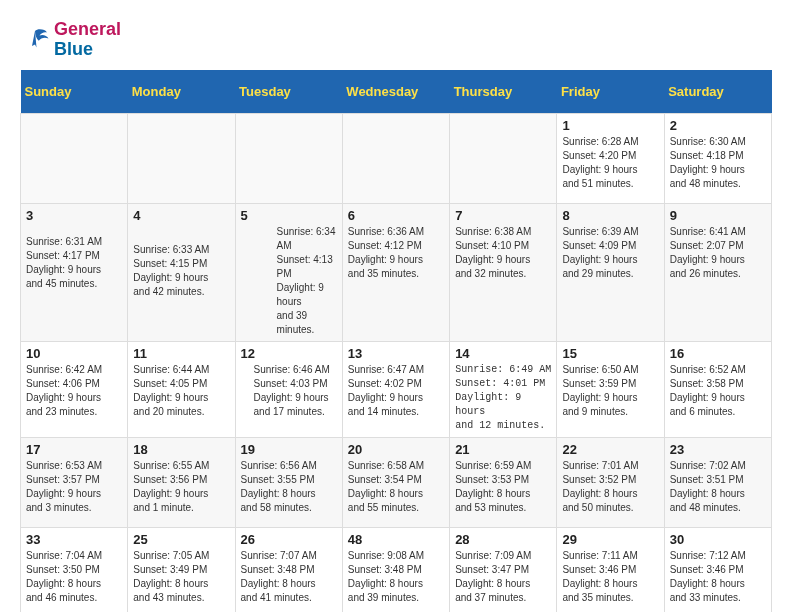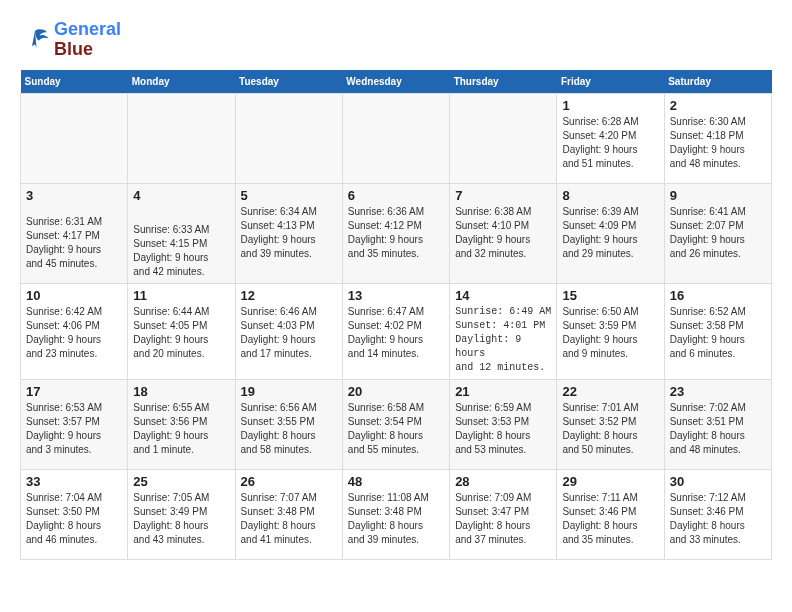--- a/index.html
+++ b/index.html
@@ -21,21 +21,21 @@
       align-items: center;
       gap: 4px;
     }
     .logo-text {
       font-size: 18px;
       font-weight: bold;
       color: #333;
       line-height: 1.1;
     }
     .logo-text span {
-      color: #3b82f6;
+      color: #be185d;
     }
     .logo-bird {
       width: 30px;
       height: 30px;
     }
     .title-block {
       text-align: right;
     }
     .month-year {
       font-size: 32px;
@@ -45,23 +45,23 @@
     .location {
       font-size: 16px;
       color: #555;
     }
     table {
       width: 100%;
       border-collapse: collapse;
     }
     th {
       background-color: #2066b0;
-      color: #ffffff;
-      font-size: 10px;
-      padding: 6px 4px;
+      color: #fde047;
+      font-size: 13px;
+      padding: 14px 4px;
       text-align: left;
       font-weight: bold;
     }
     td {
       border: 1px solid #ddd;
       vertical-align: top;
       padding: 4px 5px;
       width: 14.28%;
       min-height: 80px;
       font-size: 11px;
@@ -97,21 +97,21 @@
 <body>
 
 <div class="header">
   <div class="logo">
     <svg class="logo-bird" viewBox="0 0 40 40">
       <path d="M20 8 C24 4, 34 6, 36 10 C32 9, 28 11, 26 14 C30 12, 36 14, 38 18 C33 16, 28 17, 25 21 C22 18, 20 14, 20 8Z" fill="#2066b0"></path>
       <path d="M20 8 L16 28 L20 26 L22 30 L20 8Z" fill="#2066b0"></path>
     </svg>
     <div class="logo-text">
       <div><span>General</span></div>
-      <div><span style="color:#7f1d1d">Blue</span></div>
+      <div><span style="color:#0369a1">Blue</span></div>
     </div>
   </div>
   <div class="title-block">
     <div class="month-year"></div>
     <div class="location"></div>
   </div>
 </div>
 
 <table>
   <thead>
@@ -157,21 +157,21 @@
         </td>
         <td class="shaded">
           <span class="day-number">4</span>
           <div class="day-info" style="white-space: pre-line; margin-top: 20px;">Sunrise: 6:33 AM
 Sunset: 4:15 PM
 Daylight: 9 hours
 and 42 minutes.</div>
         </td>
         <td class="shaded">
           <span class="day-number">5</span>
-          <div class="day-info" style="white-space: pre-line;">Sunrise: 6:34 AM
+          <div class="day-info" style="white-space: pre-line; margin-left: 36px;">Sunrise: 6:34 AM
 Sunset: 4:13 PM
 Daylight: 9 hours
 and 39 minutes.</div>
         </td>
         <td class="shaded">
           <span class="day-number">6</span>
           <div class="day-info" style="white-space: pre-line;">Sunrise: 6:36 AM
 Sunset: 4:12 PM
 Daylight: 9 hours
 and 35 minutes.</div>
@@ -208,21 +208,21 @@
         </td>
         <td>
           <span class="day-number">11</span>
           <div class="day-info" style="white-space: pre-line;">Sunrise: 6:44 AM
 Sunset: 4:05 PM
 Daylight: 9 hours
 and 20 minutes.</div>
         </td>
         <td>
           <span class="day-number">12</span>
-          <div class="day-info" style="white-space: pre-line;">Sunrise: 6:46 AM
+          <div class="day-info" style="white-space: pre-line; margin-left: 13px;">Sunrise: 6:46 AM
 Sunset: 4:03 PM
 Daylight: 9 hours
 and 17 minutes.</div>
         </td>
         <td>
           <span class="day-number">13</span>
           <div class="day-info" style="white-space: pre-line;">Sunrise: 6:47 AM
 Sunset: 4:02 PM
 Daylight: 9 hours
 and 14 minutes.</div>
@@ -317,21 +317,21 @@
         </td>
         <td>
           <span class="day-number">26</span>
           <div class="day-info" style="white-space: pre-line;">Sunrise: 7:07 AM
 Sunset: 3:48 PM
 Daylight: 8 hours
 and 41 minutes.</div>
         </td>
         <td>
           <span class="day-number">48</span>
-          <div class="day-info" style="white-space: pre-line;">Sunrise: 11:08 AM
+          <div class="day-info" style="white-space: pre-line;">Sunrise: 9:08 AM
 Sunset: 3:48 PM
 Daylight: 8 hours
 and 39 minutes.</div>
         </td>
         <td>
           <span class="day-number">28</span>
           <div class="day-info" style="white-space: pre-line;">Sunrise: 7:09 AM
 Sunset: 3:47 PM
 Daylight: 8 hours
 and 37 minutes.</div>

